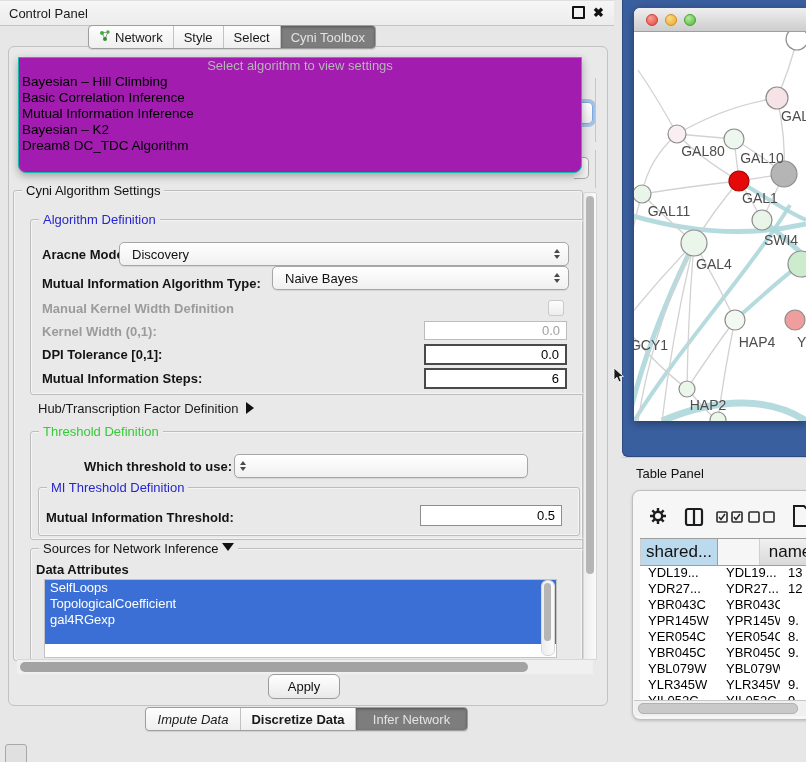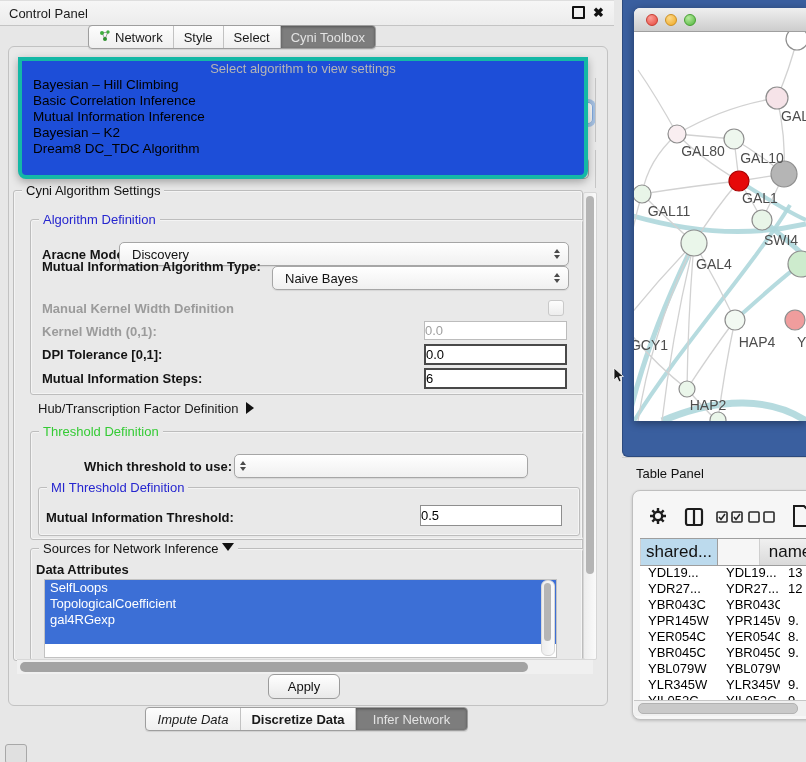--- a/index.html
+++ b/index.html
@@ -29,44 +29,44 @@
   .lbl.dis{color:#9b9b9b}
   .plain{position:absolute;color:#1a1a1a;white-space:nowrap}
   
   .combo{position:absolute;height:22px;background:linear-gradient(#ffffff,#f0f0f0);
       border:1px solid #a6a6a6;border-radius:5px;display:flex;align-items:center;box-shadow:0 1px 1px rgba(0,0,0,.08)}
   .combo .txt{flex:1;padding-left:12px;font-size:13px;color:#111}
   .combo .arrs{width:16px;display:flex;flex-direction:column;align-items:center;margin-right:3px}
   .arrup{width:0;height:0;border-left:3.5px solid transparent;border-right:3.5px solid transparent;border-bottom:4px solid #4a4a4a;margin-bottom:2px}
   .arrdn{width:0;height:0;border-left:3.5px solid transparent;border-right:3.5px solid transparent;border-top:4px solid #4a4a4a}
   
-  .tfield{position:absolute;background:#fff;display:flex;align-items:center;
+  .tfield{position:absolute;background:#fff;display:flex;align-items:center;justify-content:flex-end;
       padding-right:6px;font-size:13px;box-sizing:border-box}
   .tfield.light{border:1px solid #bcbcbc;color:#a0a0a0}
   .tfield.dark{border:2px solid #494949;color:#000}
   .tfield.mid{border:1px solid #8e8e8e;color:#000}
   .cb{position:absolute;width:14px;height:14px;border:1px solid #c9c9c9;border-radius:3px;background:linear-gradient(#fdfdfd,#ededed)}
   .tri-right{display:inline-block;width:0;height:0;border-top:6px solid transparent;border-bottom:6px solid transparent;border-left:8px solid #111;vertical-align:-1px}
   .tri-down{display:inline-block;width:0;height:0;border-left:6px solid transparent;border-right:6px solid transparent;border-top:8px solid #111;vertical-align:2px}
   
   .attrlist{position:absolute;background:#fff;border:1px solid #c2c2c2;overflow:hidden}
   .attrlist .item{height:16px;line-height:16px;padding-left:5px;background:#3c6fd6;color:#fff;font-size:13px;white-space:nowrap}
   
   .vtrack{position:absolute;background:linear-gradient(to right,#ededed,#fafafa);border:1px solid #d6d6d6;border-radius:6px}
   .vthumb{position:absolute;background:#b5b5b5;border-radius:5px}
   .htrack{position:absolute;background:#f0f0f0;border-top:1px solid #d8d8d8}
   .hthumb{position:absolute;background:#a3a3a3;border-radius:5px}
   
   .btn{position:absolute;display:flex;align-items:center;justify-content:center;
       background:linear-gradient(#ffffff,#e9e9e9);border:1px solid #9b9b9b;border-radius:6px;font-size:13px;color:#111}
   
-  .dropdown{left:18px;top:57px;width:562px;height:114px;background:#1d4ed8;border:4px solid #14b8a6;
+  .dropdown{left:18px;top:57px;width:562px;height:114px;background:#a21caf;border:1px solid #14b8a6;
       border-radius:0 0 8px 8px;box-shadow:0 3px 8px rgba(0,0,0,.3);z-index:10}
   .dd-ph{height:16px;line-height:16px;text-align:center;color:#b5b5b5;font-size:13px}
-  .dd-item{height:16px;line-height:16px;padding-left:11px;font-size:13.5px;color:#000;white-space:nowrap}
+  .dd-item{height:16px;line-height:16px;padding-left:3px;font-size:13.5px;color:#000;white-space:nowrap}
   .dd-item.bold{font-weight:bold}
   
   .netpanel{left:622px;top:0;width:184px;height:456px;background:#3a5f9f;border-left:1px solid #2c4a7e;
       border-bottom:1px solid #2c4a7e;border-radius:0 0 0 6px}
   .macwin{left:634px;top:8px;width:172px;height:413px;background:#fff;border-radius:6px 0 0 0;
       box-shadow:0 2px 8px rgba(0,0,0,.4)}
   .mactitle{left:634px;top:8px;width:172px;height:24px;border-radius:6px 0 0 0;
       background:linear-gradient(#efefef,#cdcdcd);border-bottom:1px solid #9f9f9f;display:flex;align-items:center;gap:7px;padding-left:12px;box-sizing:border-box}
   .tl{width:12px;height:12px;border-radius:50%}
   .tl.red{background:radial-gradient(circle at 35% 30%,#fb9d96,#e6483c);border:1px solid #c73c32;box-sizing:border-box}
@@ -139,21 +139,21 @@
   <span class="glabel blue-t">Algorithm Definition</span>
 </div>
 <span class="lbl" style="left:42px;top:247px">Aracne Mode:</span>
 <div class="combo" style="left:119px;top:242px;width:448px">
   <span class="txt">Discovery</span>
   <span class="arrs">
       <i class="arrup"></i>
       <i class="arrdn"></i>
     </span>
 </div>
-<span class="lbl" style="left:42px;top:259px">Mutual Information Algorithm Type:</span>
+<span class="lbl" style="left:42px;top:276px">Mutual Information Algorithm Type:</span>
 <div class="combo" style="left:272px;top:266px;width:295px">
   <span class="txt">Naive Bayes</span>
   <span class="arrs">
       <i class="arrup"></i>
       <i class="arrdn"></i>
     </span>
 </div>
 <span class="lbl dis" style="left:42px;top:301px">Manual Kernel Width Definition</span>
 <span class="cb" style="left:548px;top:300px"></span>
 <span class="lbl dis" style="left:42px;top:324px">Kernel Width (0,1):</span>

